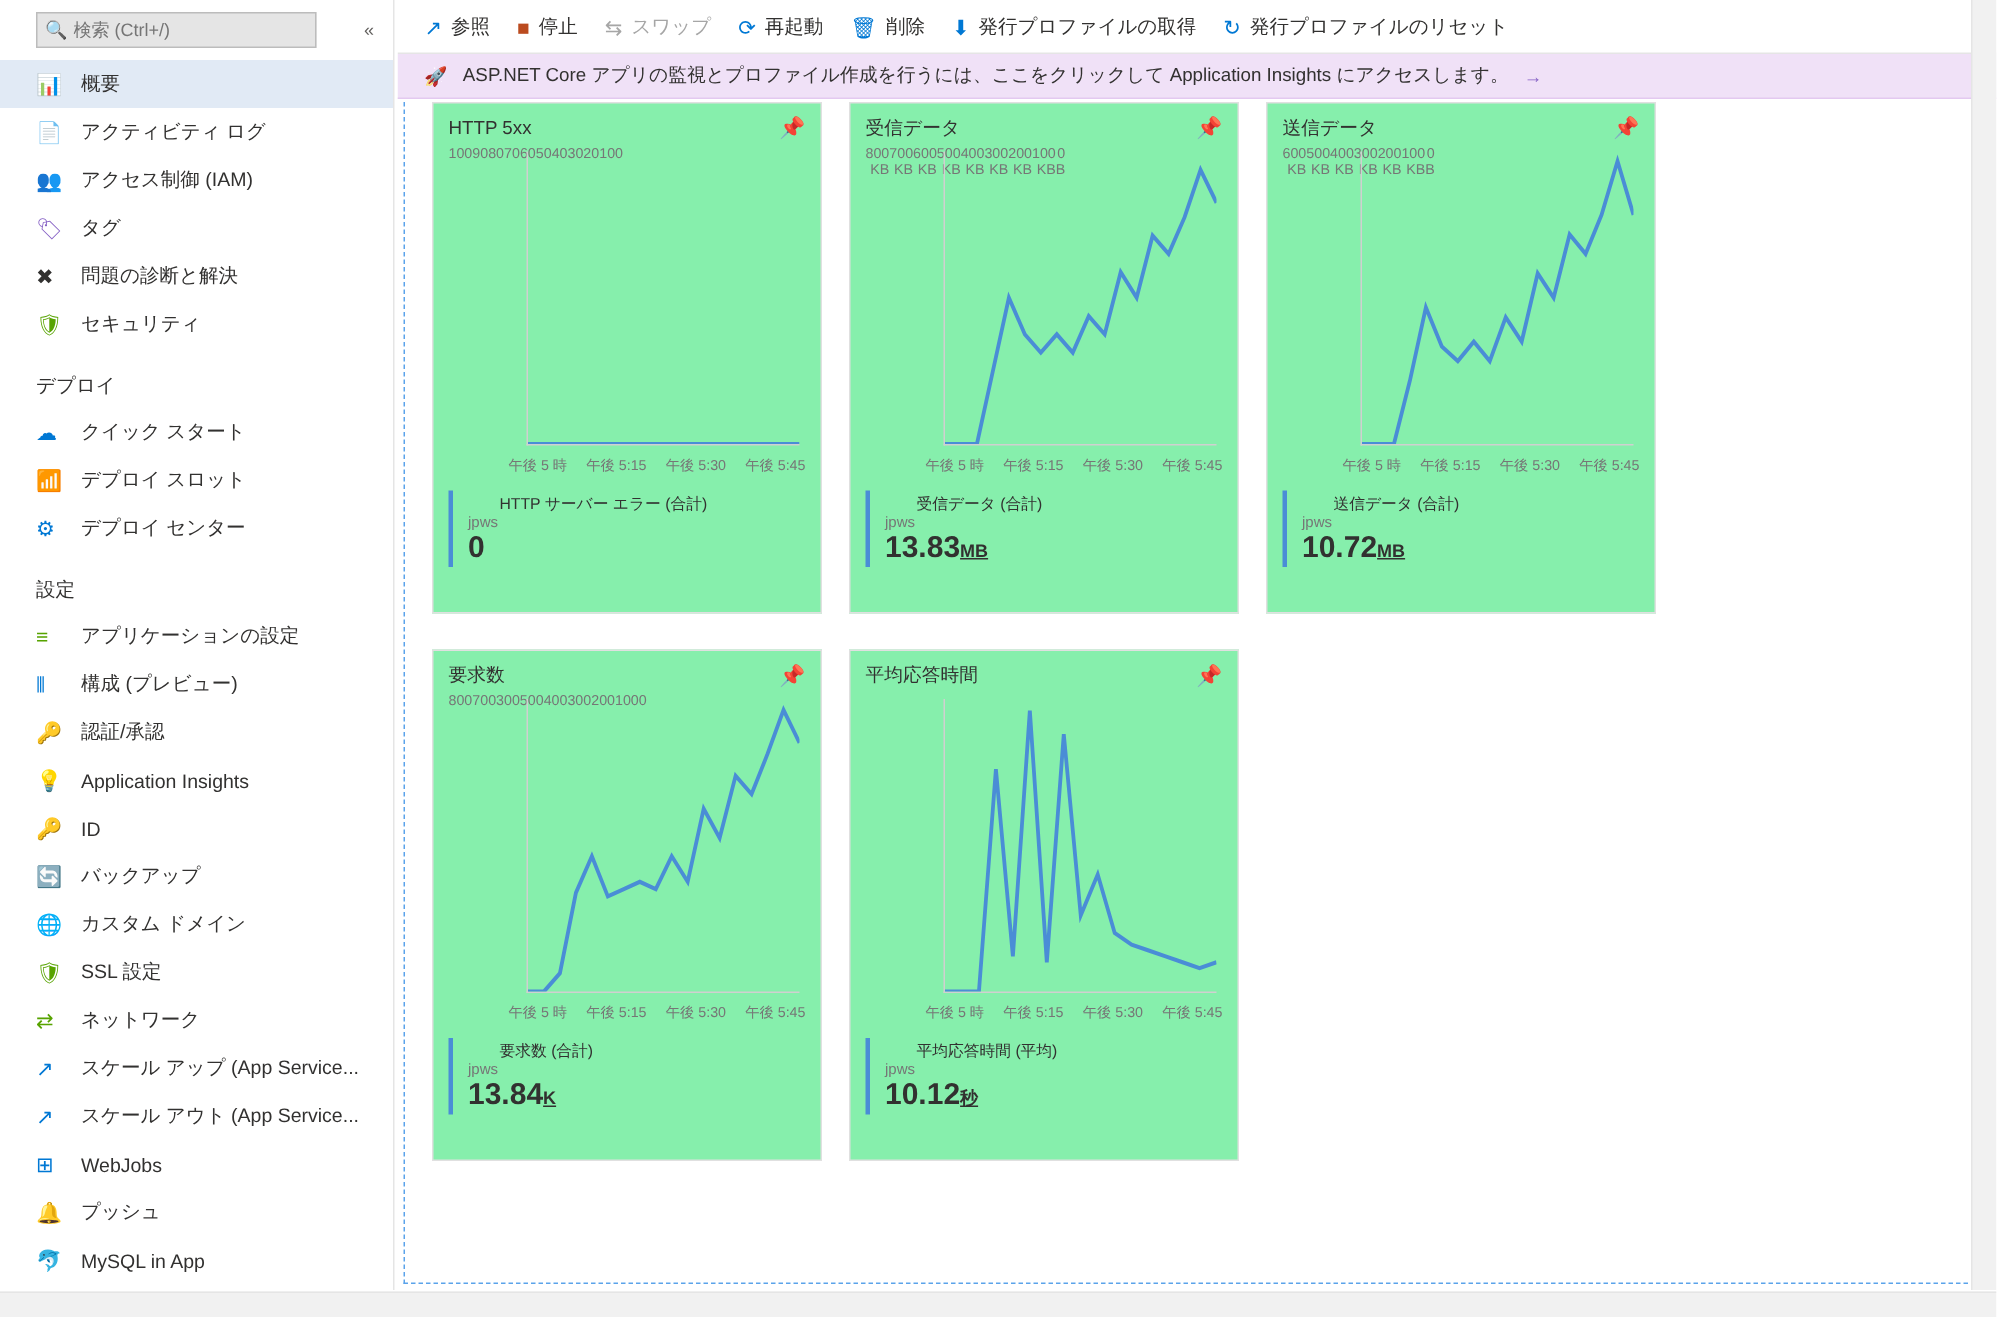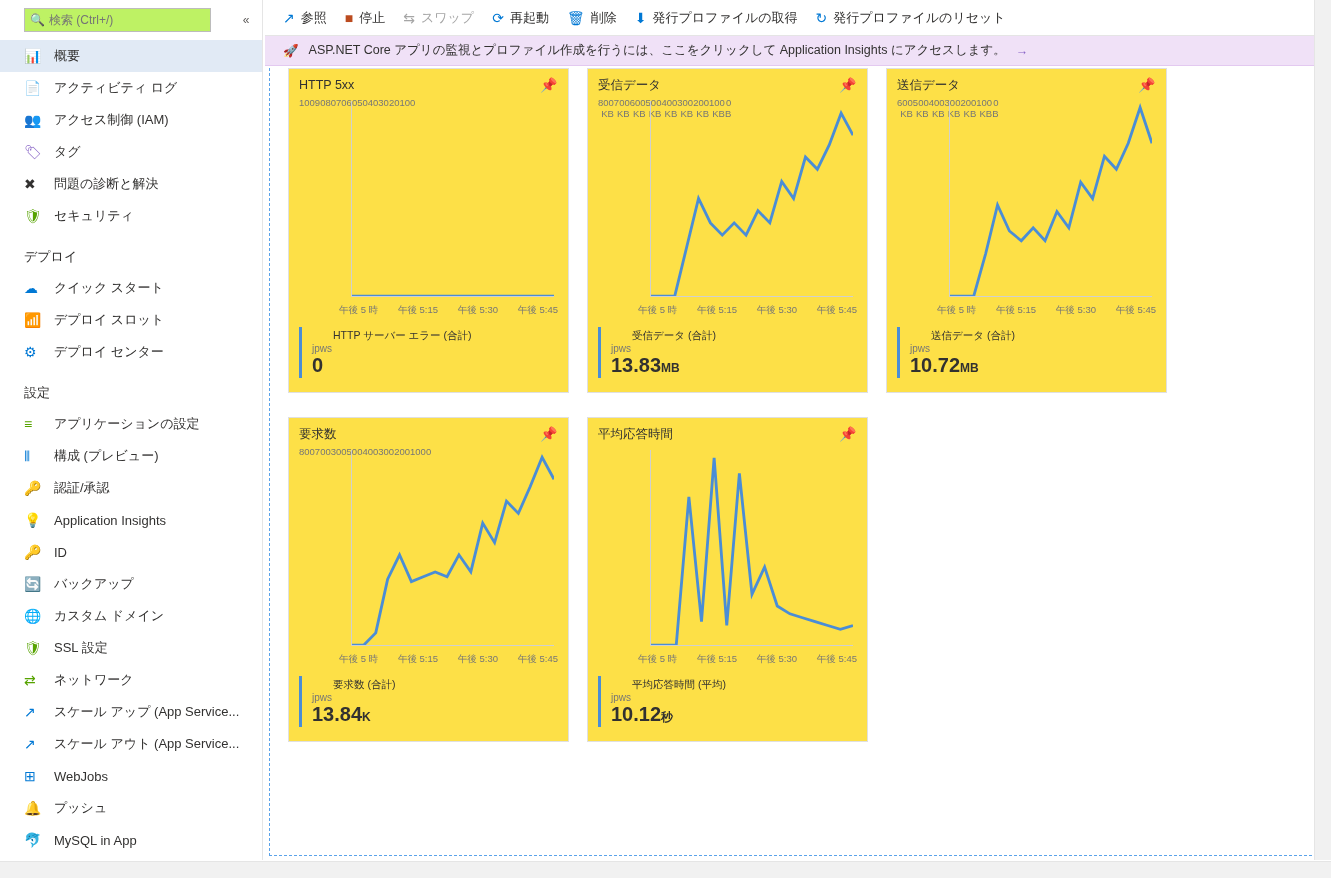--- a/index.html
+++ b/index.html
@@ -27,21 +27,21 @@
     align-items: center;
     padding: 8px 4px 8px 24px;
   }
   .search-input {
     flex: 1;
     height: 24px;
     border: 1px solid #bcbcbc;
     padding: 0 6px 0 24px;
     font-size: 12px;
     color: #666;
-    background: #bef264;
+    background: #e5e5e5;
   }
   .search-wrapper { position: relative; flex:1; }
   .search-icon {
     position: absolute;
     left: 6px; top: 50%;
     transform: translateY(-50%);
     color: #666;
     font-size: 12px;
   }
   .collapse-btn {
@@ -122,26 +122,26 @@
     top: 68px;
     bottom: 18px;
     padding: 0 18px 18px 18px;
     border: 1px dashed #5ba3ea;
     border-top: none;
     margin: 0 4px 4px 4px;
     overflow: hidden;
   }
   .row { display: flex; gap: 18px; margin-bottom: 24px; }
   .card {
-    width: 281px;
-    background: #fde047;
+    width: 260px;
+    background: #86efac;
     border: 1px solid #e0e0e0;
     display: flex;
     flex-direction: column;
-    padding: 4px 10px 14px 10px;
+    padding: 4px 10px 30px 10px;
     position: relative;
   }
   .card-title-row {
     display: flex;
     justify-content: space-between;
     align-items: center;
     height: 24px;
   }
   .card-title { font-size: 12.5px; color: #323130; }
   .pin-icon { cursor: pointer; color: #323130; font-size: 14px; }
@@ -179,21 +179,21 @@
   .plot svg { width: 100%; height: 100%; }
   .plot svg polyline { fill: none; stroke: #4a8dd6; stroke-width: 1.4; }
   .metric {
     border-left: 3px solid #4a8dd6;
     padding: 2px 0 2px 10px;
     margin-top: 10px;
   }
   .metric-label { font-size: 10.5px; color: #323130; margin-left: 21px; }
   .metric-res  { font-size: 10px; color: #767676; }
   .metric-val  { font-size: 20px; font-weight: 600; color: #323130; line-height: 1.1; }
-  .metric-val .unit { font-size: 12px; font-weight: 600; }
+  .metric-val .unit { font-size: 12px; font-weight: 600; text-decoration: underline; }
   
   .vscrollbar {
     position: absolute;
     right: 0; top: 0;
     width: 17px;
     height: 860px;
     background: #f1f1f1;
     border-left: 1px solid #e5e5e5;
   }
   .hscrollbar {

